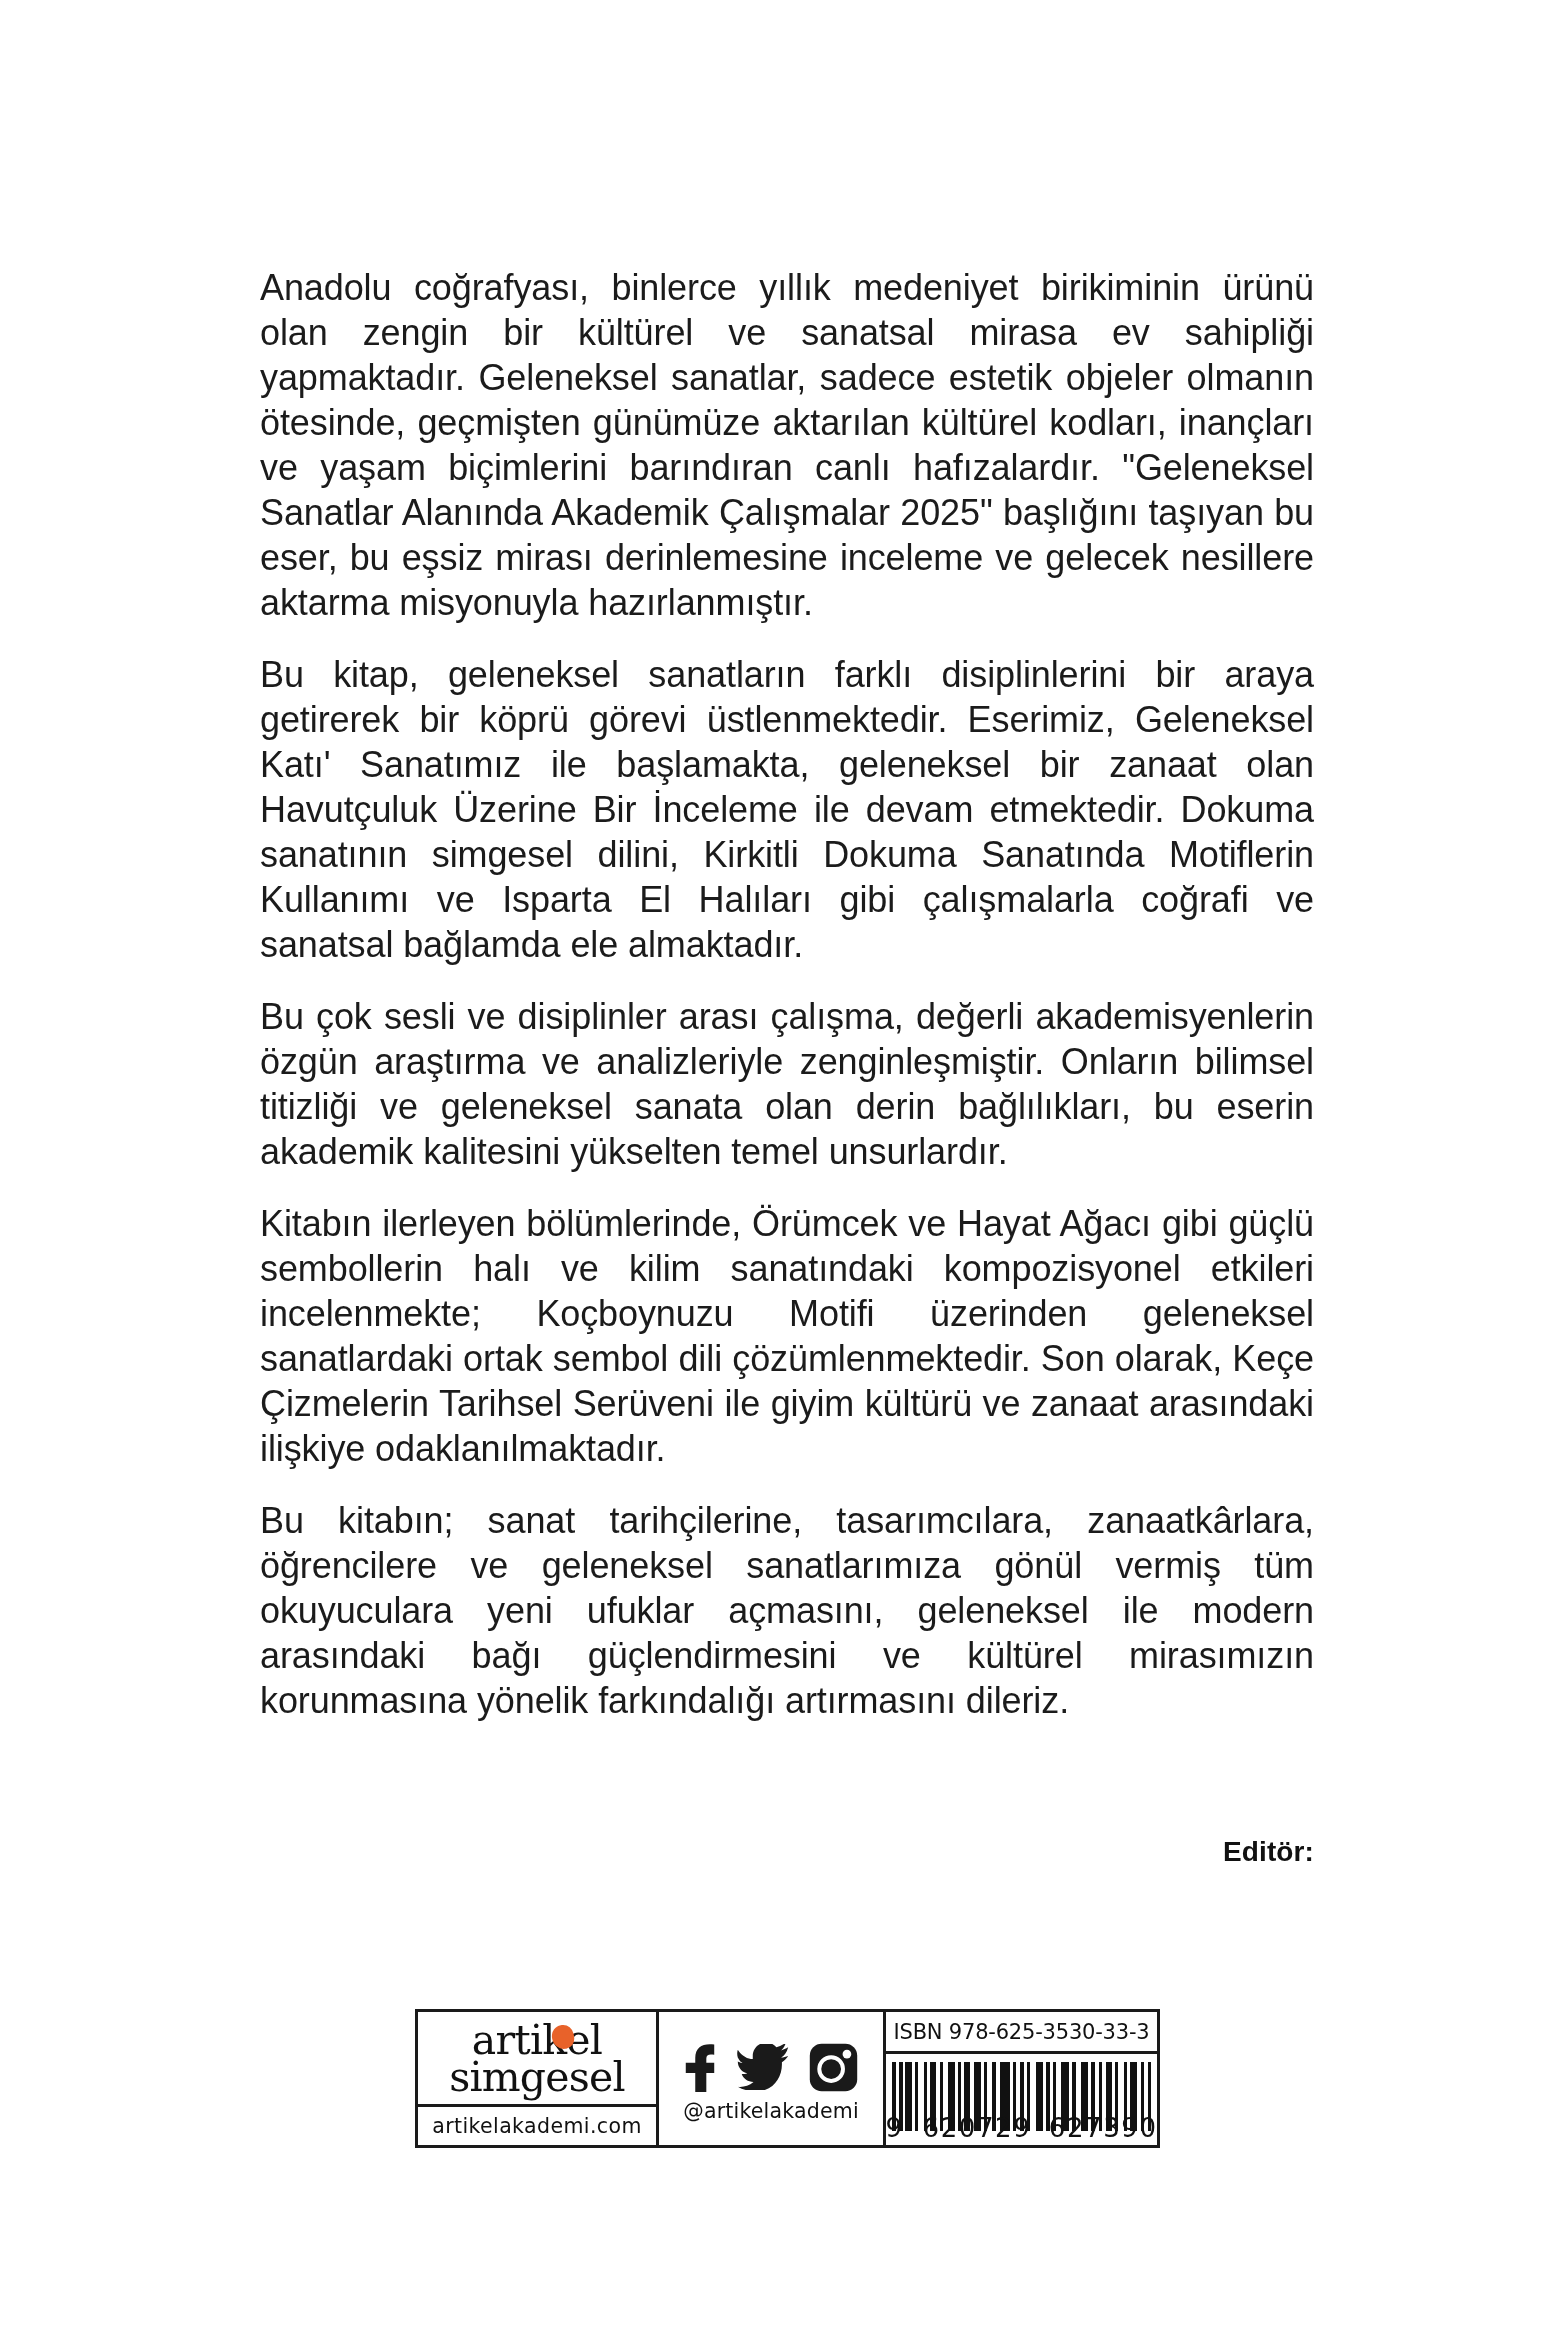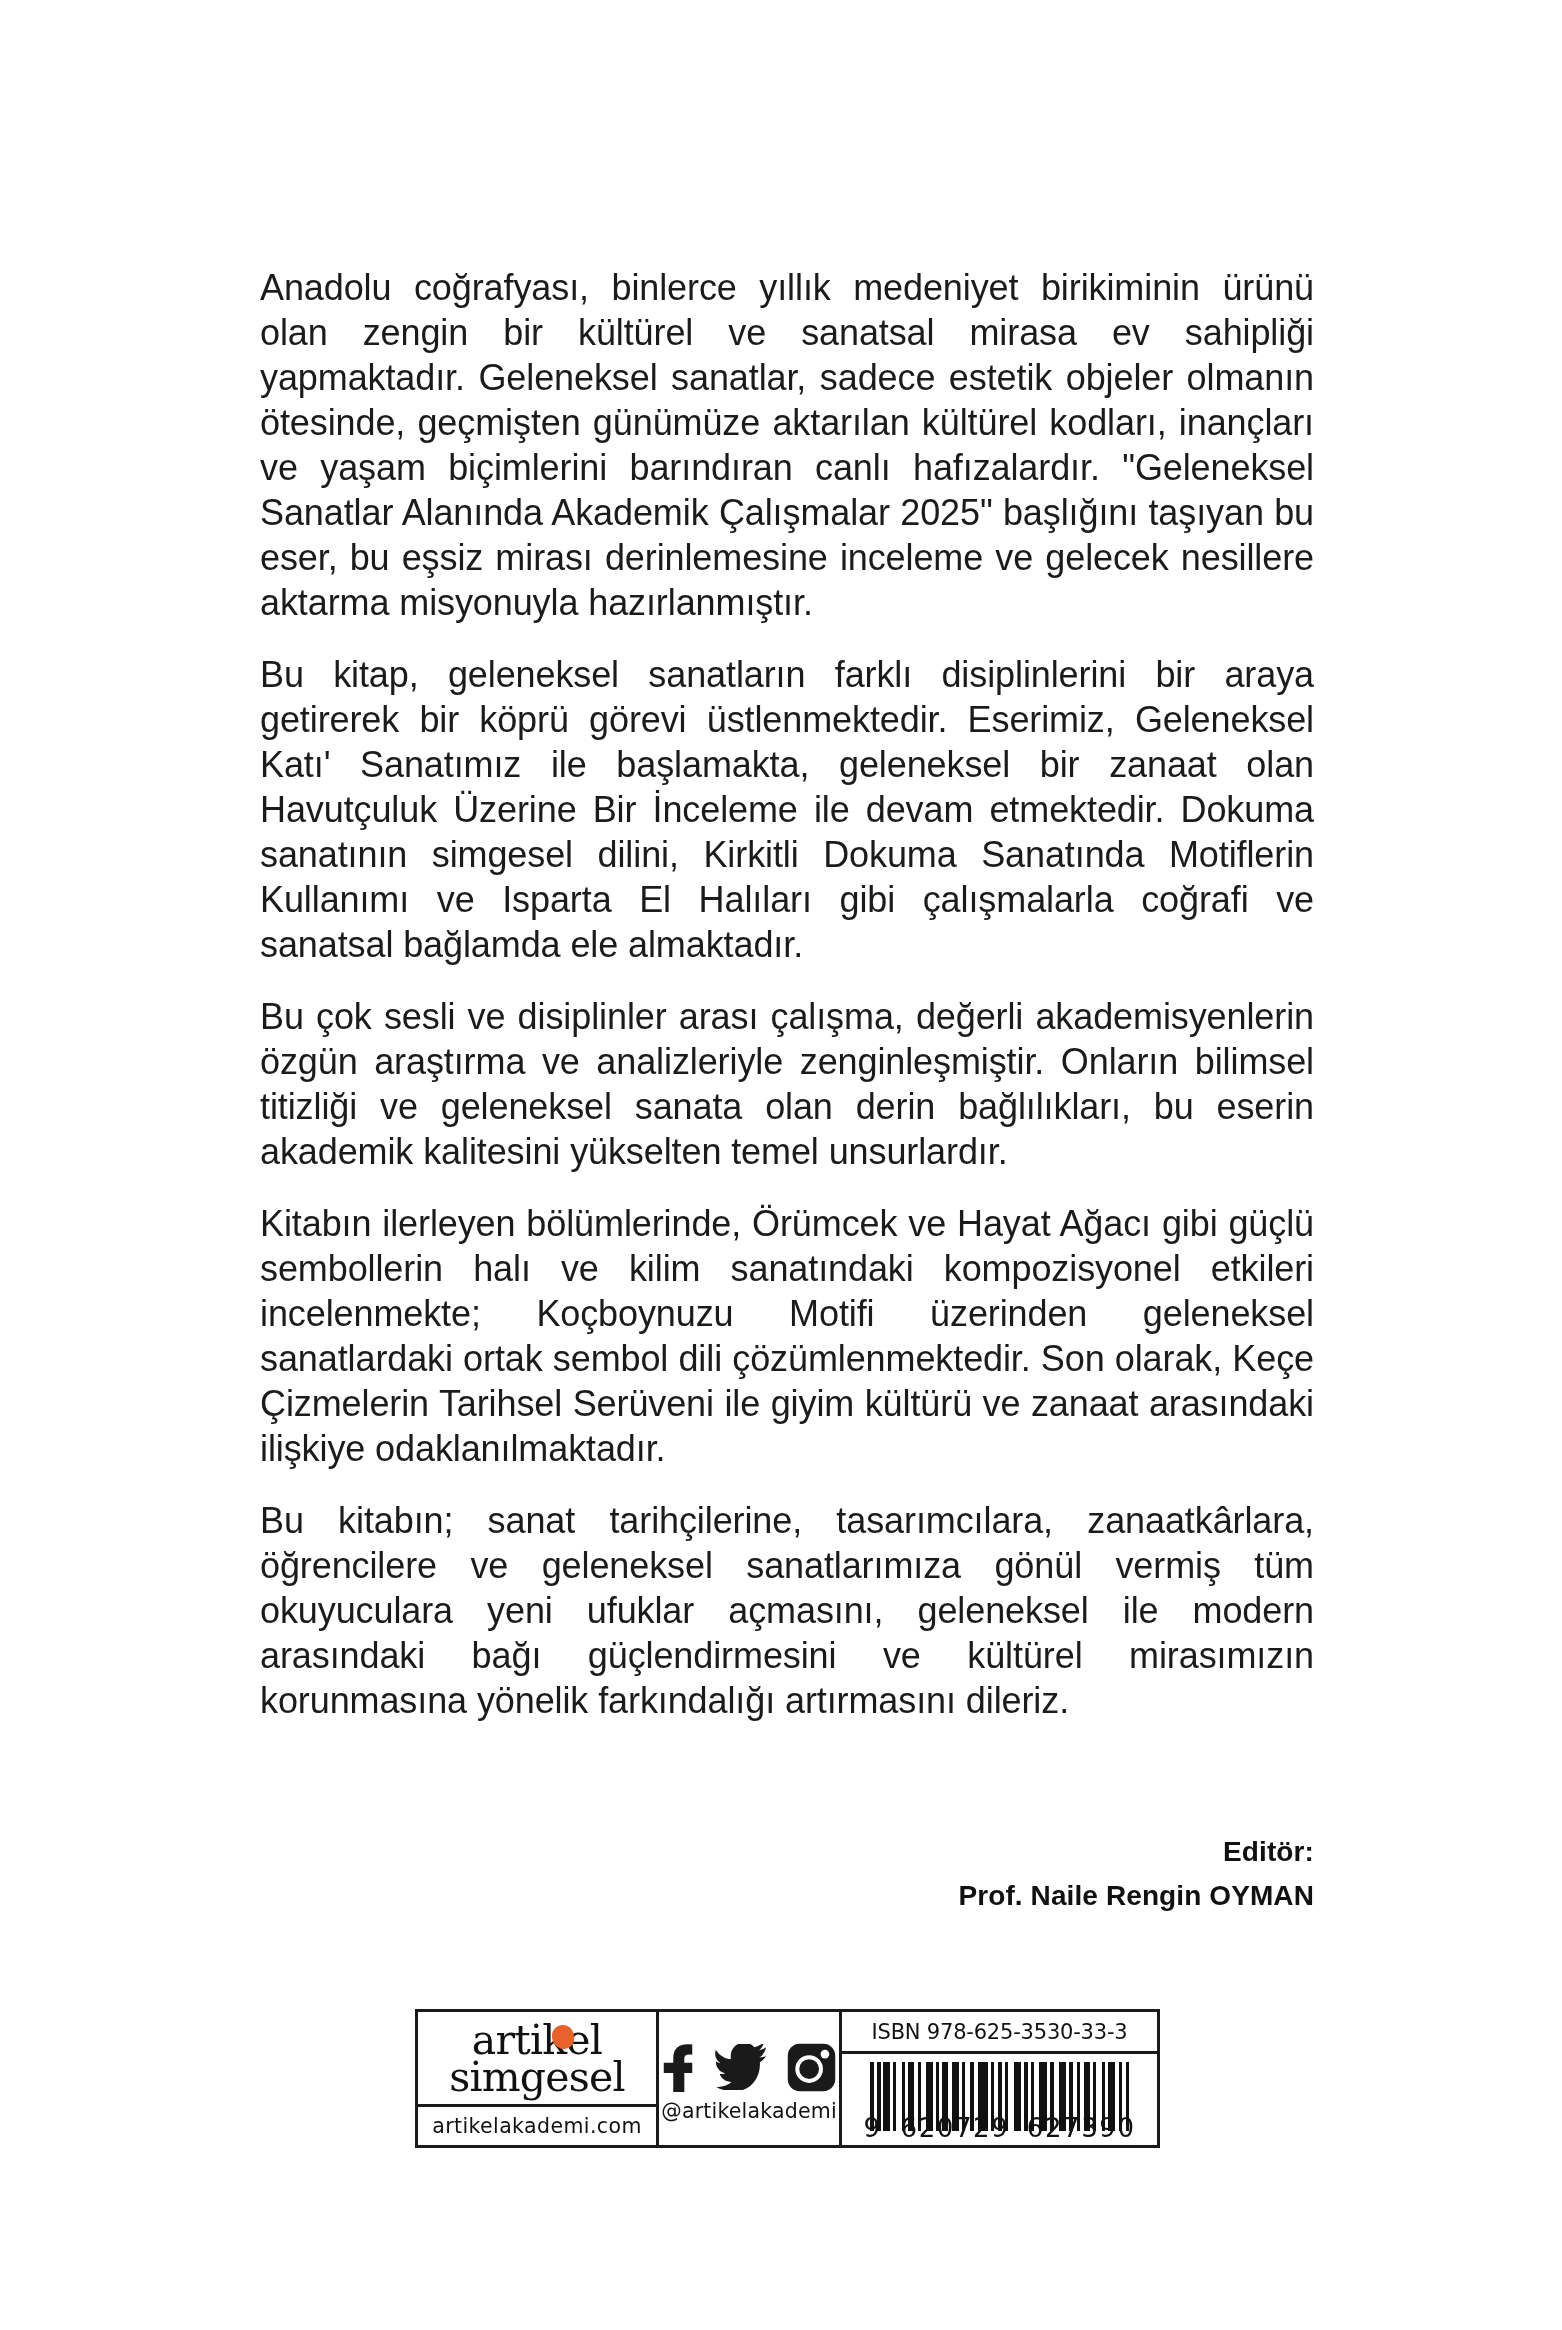--- a/index.html
+++ b/index.html
@@ -132,21 +132,21 @@
     align-items: center;
     justify-content: center;
     font-family: "DejaVu Sans", sans-serif;
     font-size: 20.5px;
     letter-spacing: 0.4px;
     color: #111111;
   }
 
   
   .cell-social {
-    width: 183px;
+    width: 227px;
     border-right: 3.2px solid #1a1a1a;
     display: flex;
     flex-direction: column;
     align-items: center;
     justify-content: center;
     gap: 3.2px;
     padding-top: 4.7px;
   }
   .social-icons {
     display: flex;
@@ -223,21 +223,20 @@
   <div class="blurb">
     <p class="para">Anadolu coğrafyası, binlerce yıllık medeniyet birikiminin ürünü olan zengin bir kültürel ve sanatsal mirasa ev sahipliği yapmaktadır. Geleneksel sanatlar, sadece estetik objeler olmanın ötesinde, geçmişten günümüze aktarılan kültürel kodları, inançları ve yaşam biçimlerini barındıran canlı hafızalardır. "Geleneksel Sanatlar Alanında Akademik Çalışmalar 2025" başlığını taşıyan bu eser, bu eşsiz mirası derinlemesine inceleme ve gelecek nesillere aktarma misyonuyla hazırlanmıştır.</p>
     <p class="para">Bu kitap, geleneksel sanatların farklı disiplinlerini bir araya getirerek bir köprü görevi üstlenmektedir. Eserimiz, Geleneksel Katı' Sanatımız ile başlamakta, geleneksel bir zanaat olan Havutçuluk Üzerine Bir İnceleme ile devam etmektedir. Dokuma sanatının simgesel dilini, Kirkitli Dokuma Sanatında Motiflerin Kullanımı ve Isparta El Halıları gibi çalışmalarla coğrafi ve sanatsal bağlamda ele almaktadır.</p>
     <p class="para">Bu çok sesli ve disiplinler arası çalışma, değerli akademisyenlerin özgün araştırma ve analizleriyle zenginleşmiştir. Onların bilimsel titizliği ve geleneksel sanata olan derin bağlılıkları, bu eserin akademik kalitesini yükselten temel unsurlardır.</p>
     <p class="para">Kitabın ilerleyen bölümlerinde, Örümcek ve Hayat Ağacı gibi güçlü sembollerin halı ve kilim sanatındaki kompozisyonel etkileri incelenmekte; Koçboynuzu Motifi üzerinden geleneksel sanatlardaki ortak sembol dili çözümlenmektedir. Son olarak, Keçe Çizmelerin Tarihsel Serüveni ile giyim kültürü ve zanaat arasındaki ilişkiye odaklanılmaktadır.</p>
     <p class="para">Bu kitabın; sanat tarihçilerine, tasarımcılara, zanaatkârlara, öğrencilere ve geleneksel sanatlarımıza gönül vermiş tüm okuyuculara yeni ufuklar açmasını, geleneksel ile modern arasındaki bağı güçlendirmesini ve kültürel mirasımızın korunmasına yönelik farkındalığı artırmasını dileriz.</p>
   </div>
 
   <div class="signature">
     <div class="sig-line">Editör:</div>
-    <div class="sig-line">Prof. Naile Rengin OYMAN</div>
   </div>
 
   <div class="footer">
 
     <div class="fcell cell-logo">
       <div class="logo-art">
         <div class="logo-row1">
           <span>artikel</span>
           <span class="logo-dot"></span>
         </div>

